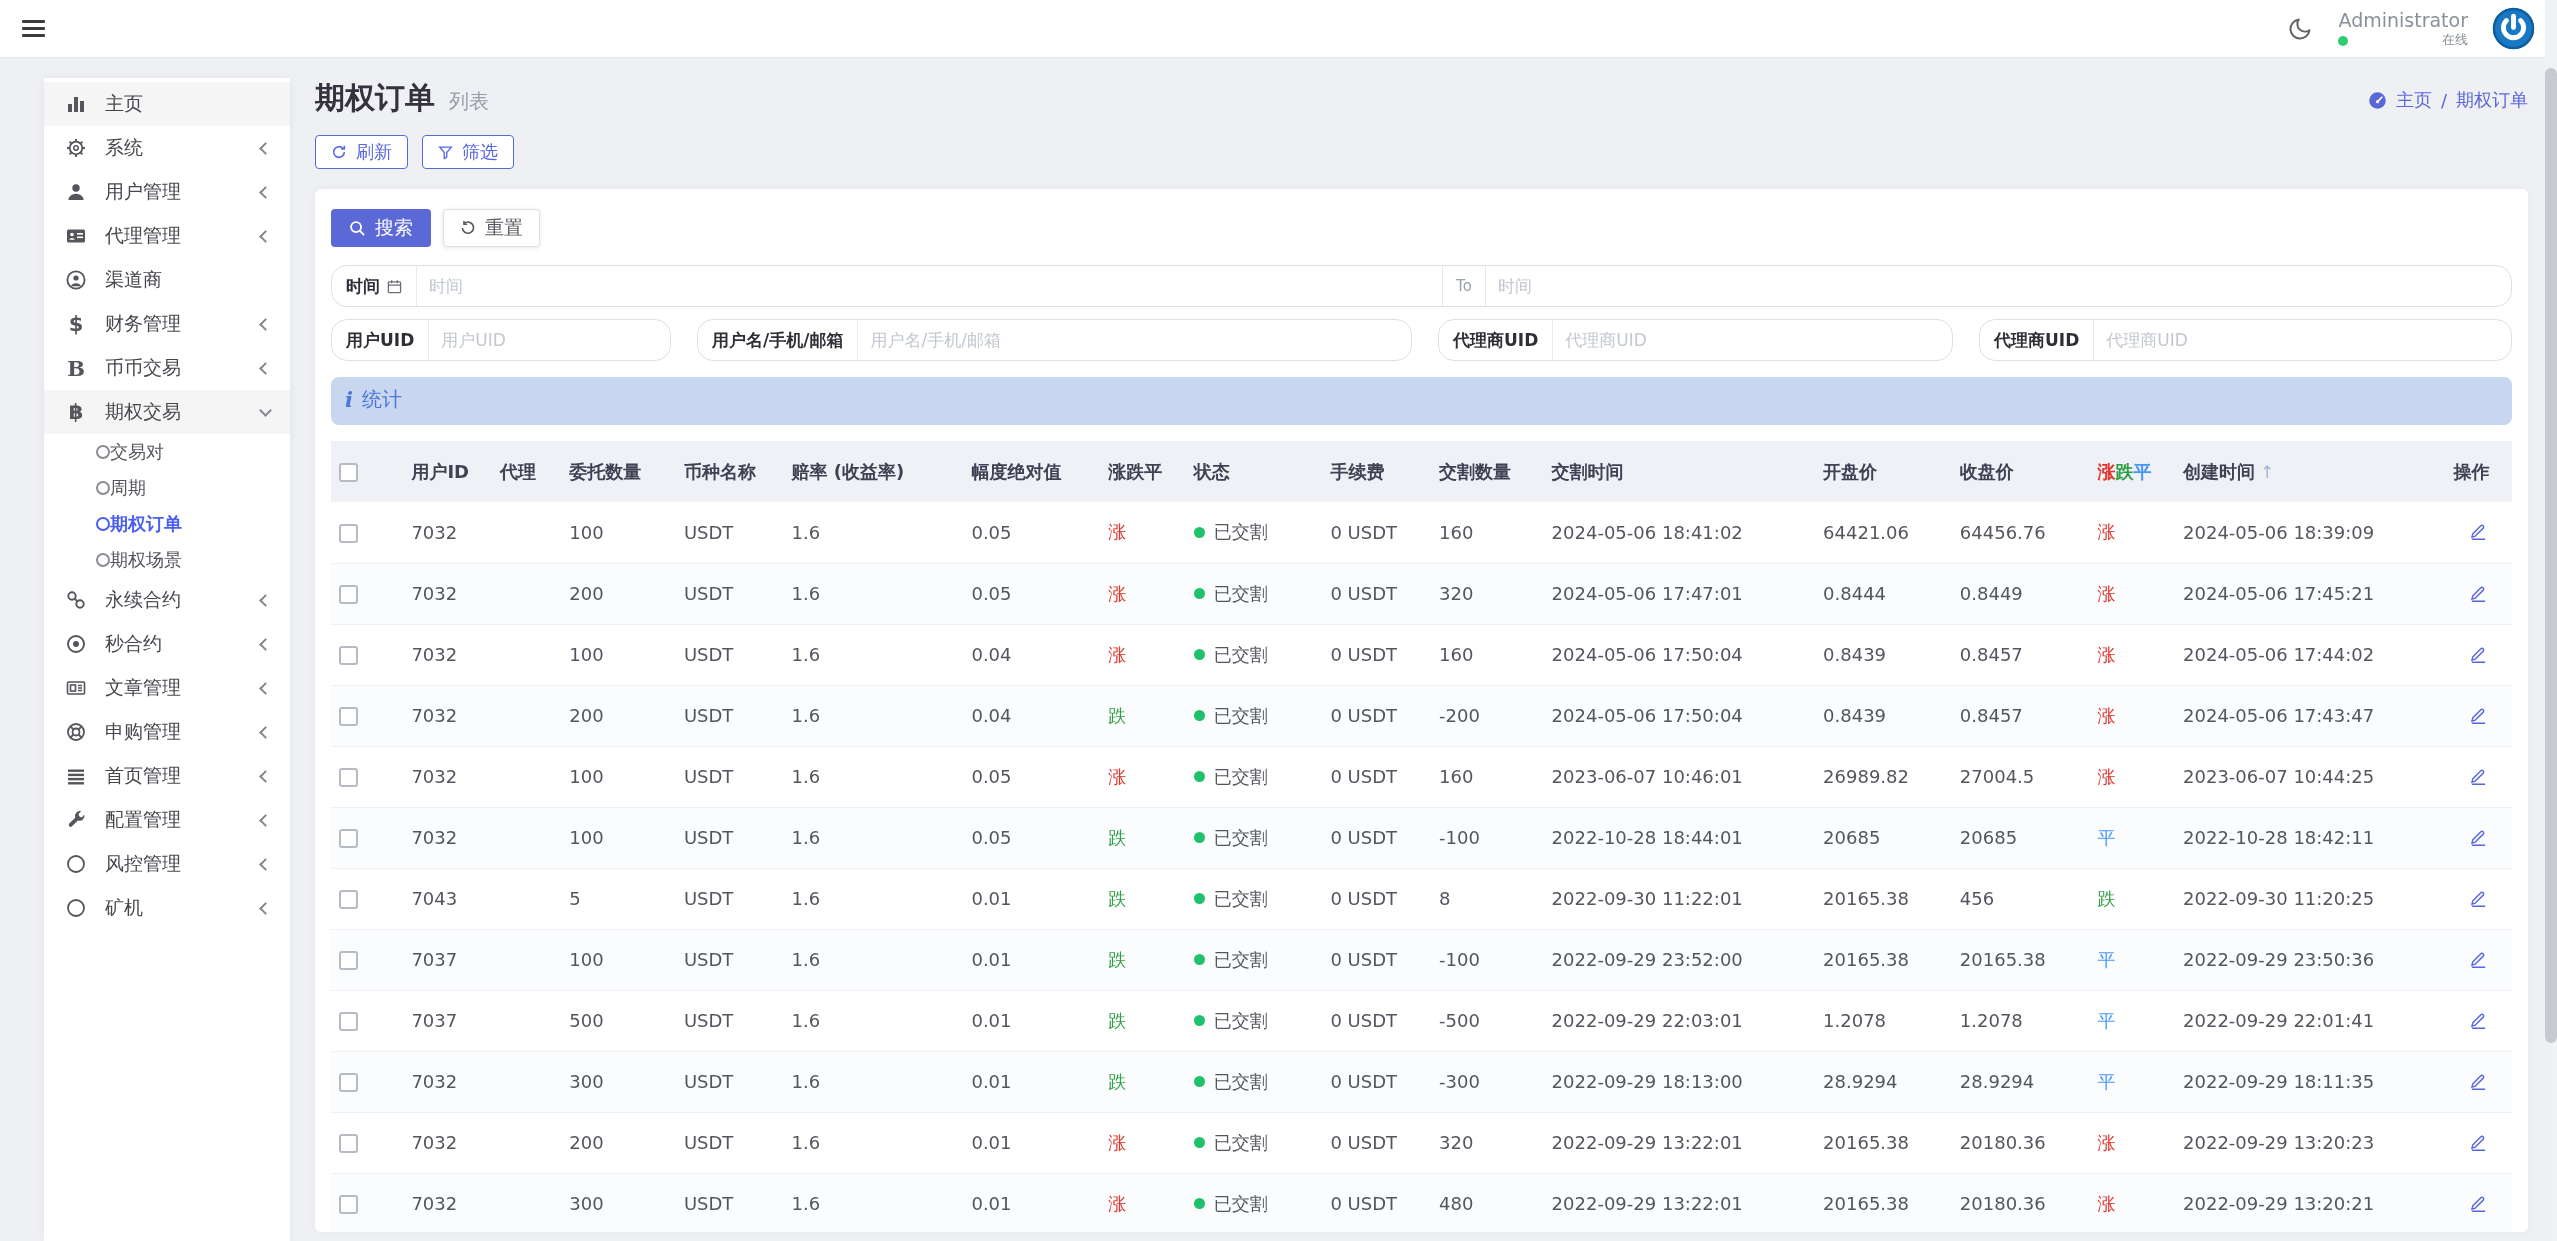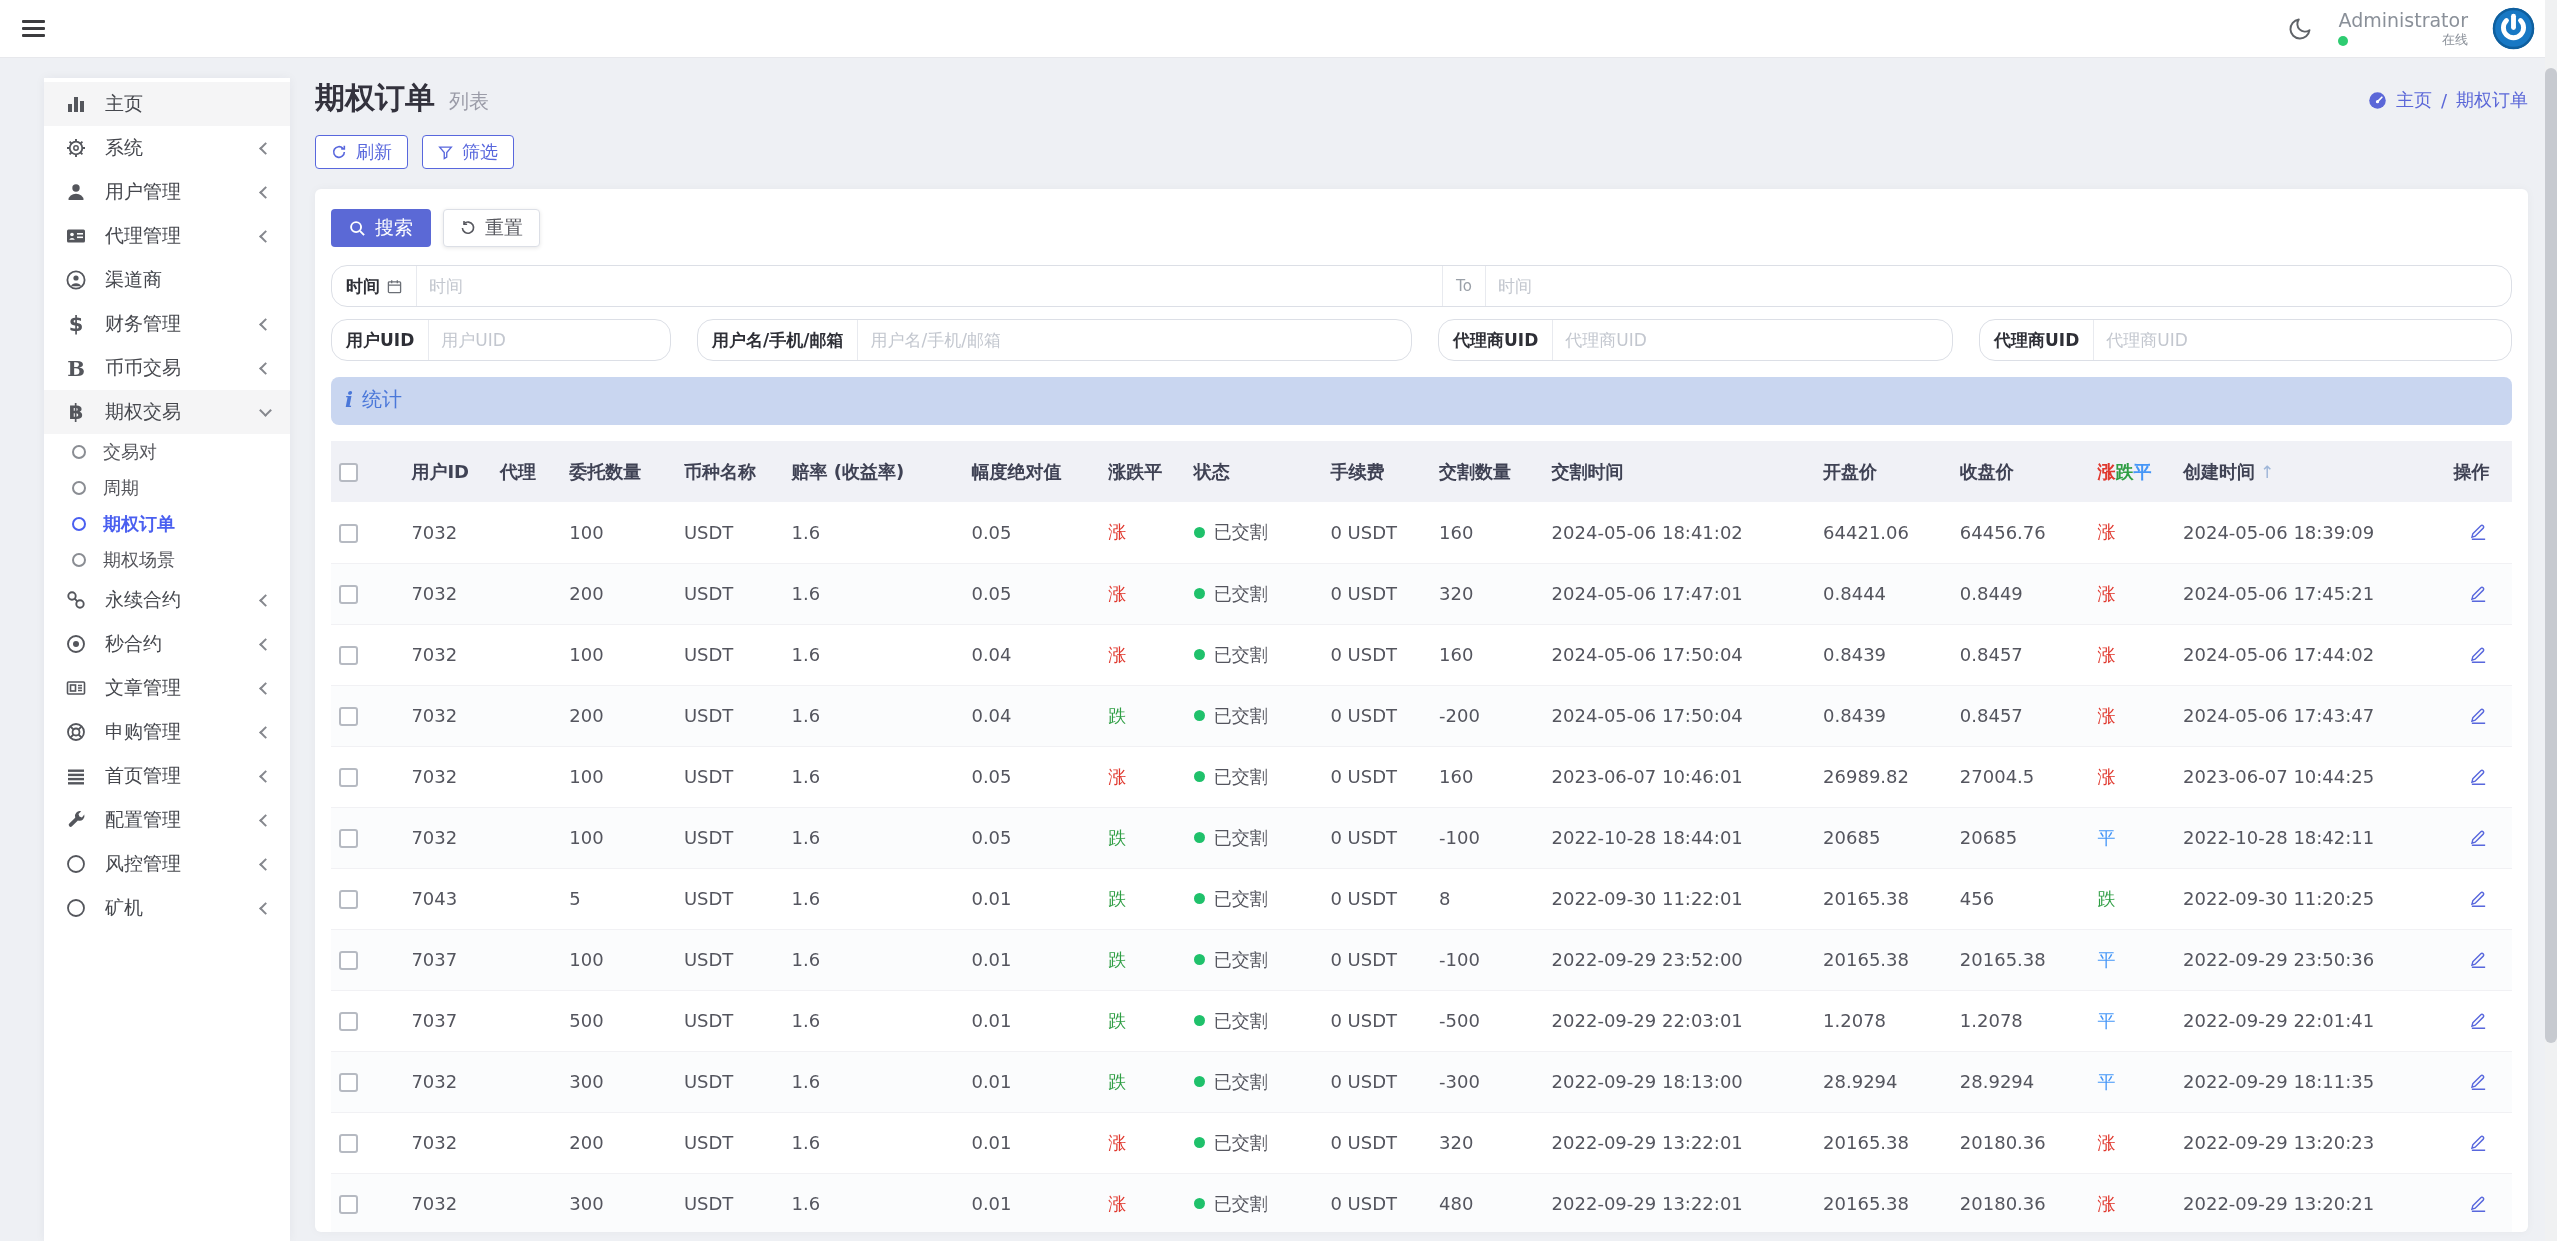--- a/index.html
+++ b/index.html
@@ -39,21 +39,21 @@
     font-size:19px; color:#45474d; cursor:pointer; }
   .menu-item.active{ background:#f5f5f6; }
   .mi-icon{ width:24px; display:flex; justify-content:center; align-items:center; }
   .ic{ width:22px; height:22px; }
   .txt-ic{ font-size:21px; font-weight:bold; color:#54565c; line-height:1; }
   .txt-ic.serif{ font-family:"DejaVu Serif","Liberation Serif",serif; }
   .chev{ margin-left:auto; width:9px; height:9px; border-style:solid; border-color:#85878d;
     border-width:2px 2px 0 0; display:inline-block; }
   .chev.left{ transform:rotate(-135deg); }
   .chev.down{ transform:rotate(135deg); margin-top:-4px; }
-  .submenu-item{ height:36px; display:flex; align-items:center; padding-left:28px; gap:17px;
+  .submenu-item{ height:36px; display:flex; align-items:center; padding-left:52px; 
     font-size:18px; color:#55565c; cursor:pointer; }
   .sub-circle{ width:14px; height:14px; border:2px solid #8a8d93; border-radius:50%; flex:none; }
   .submenu-item.active{ color:#4a5ff0; font-weight:bold; }
   .submenu-item.active .sub-circle{ border-color:#4a5ff0; }
 
   
   main{ flex:1; margin:20px 29px 0 25px; min-width:0; }
   .page-head{ display:flex; justify-content:space-between; align-items:flex-start; }
   .title-row{ display:flex; align-items:baseline; gap:14px; }
   .page-title{ font-size:30px; font-weight:600; color:#33323d; margin:0; }

